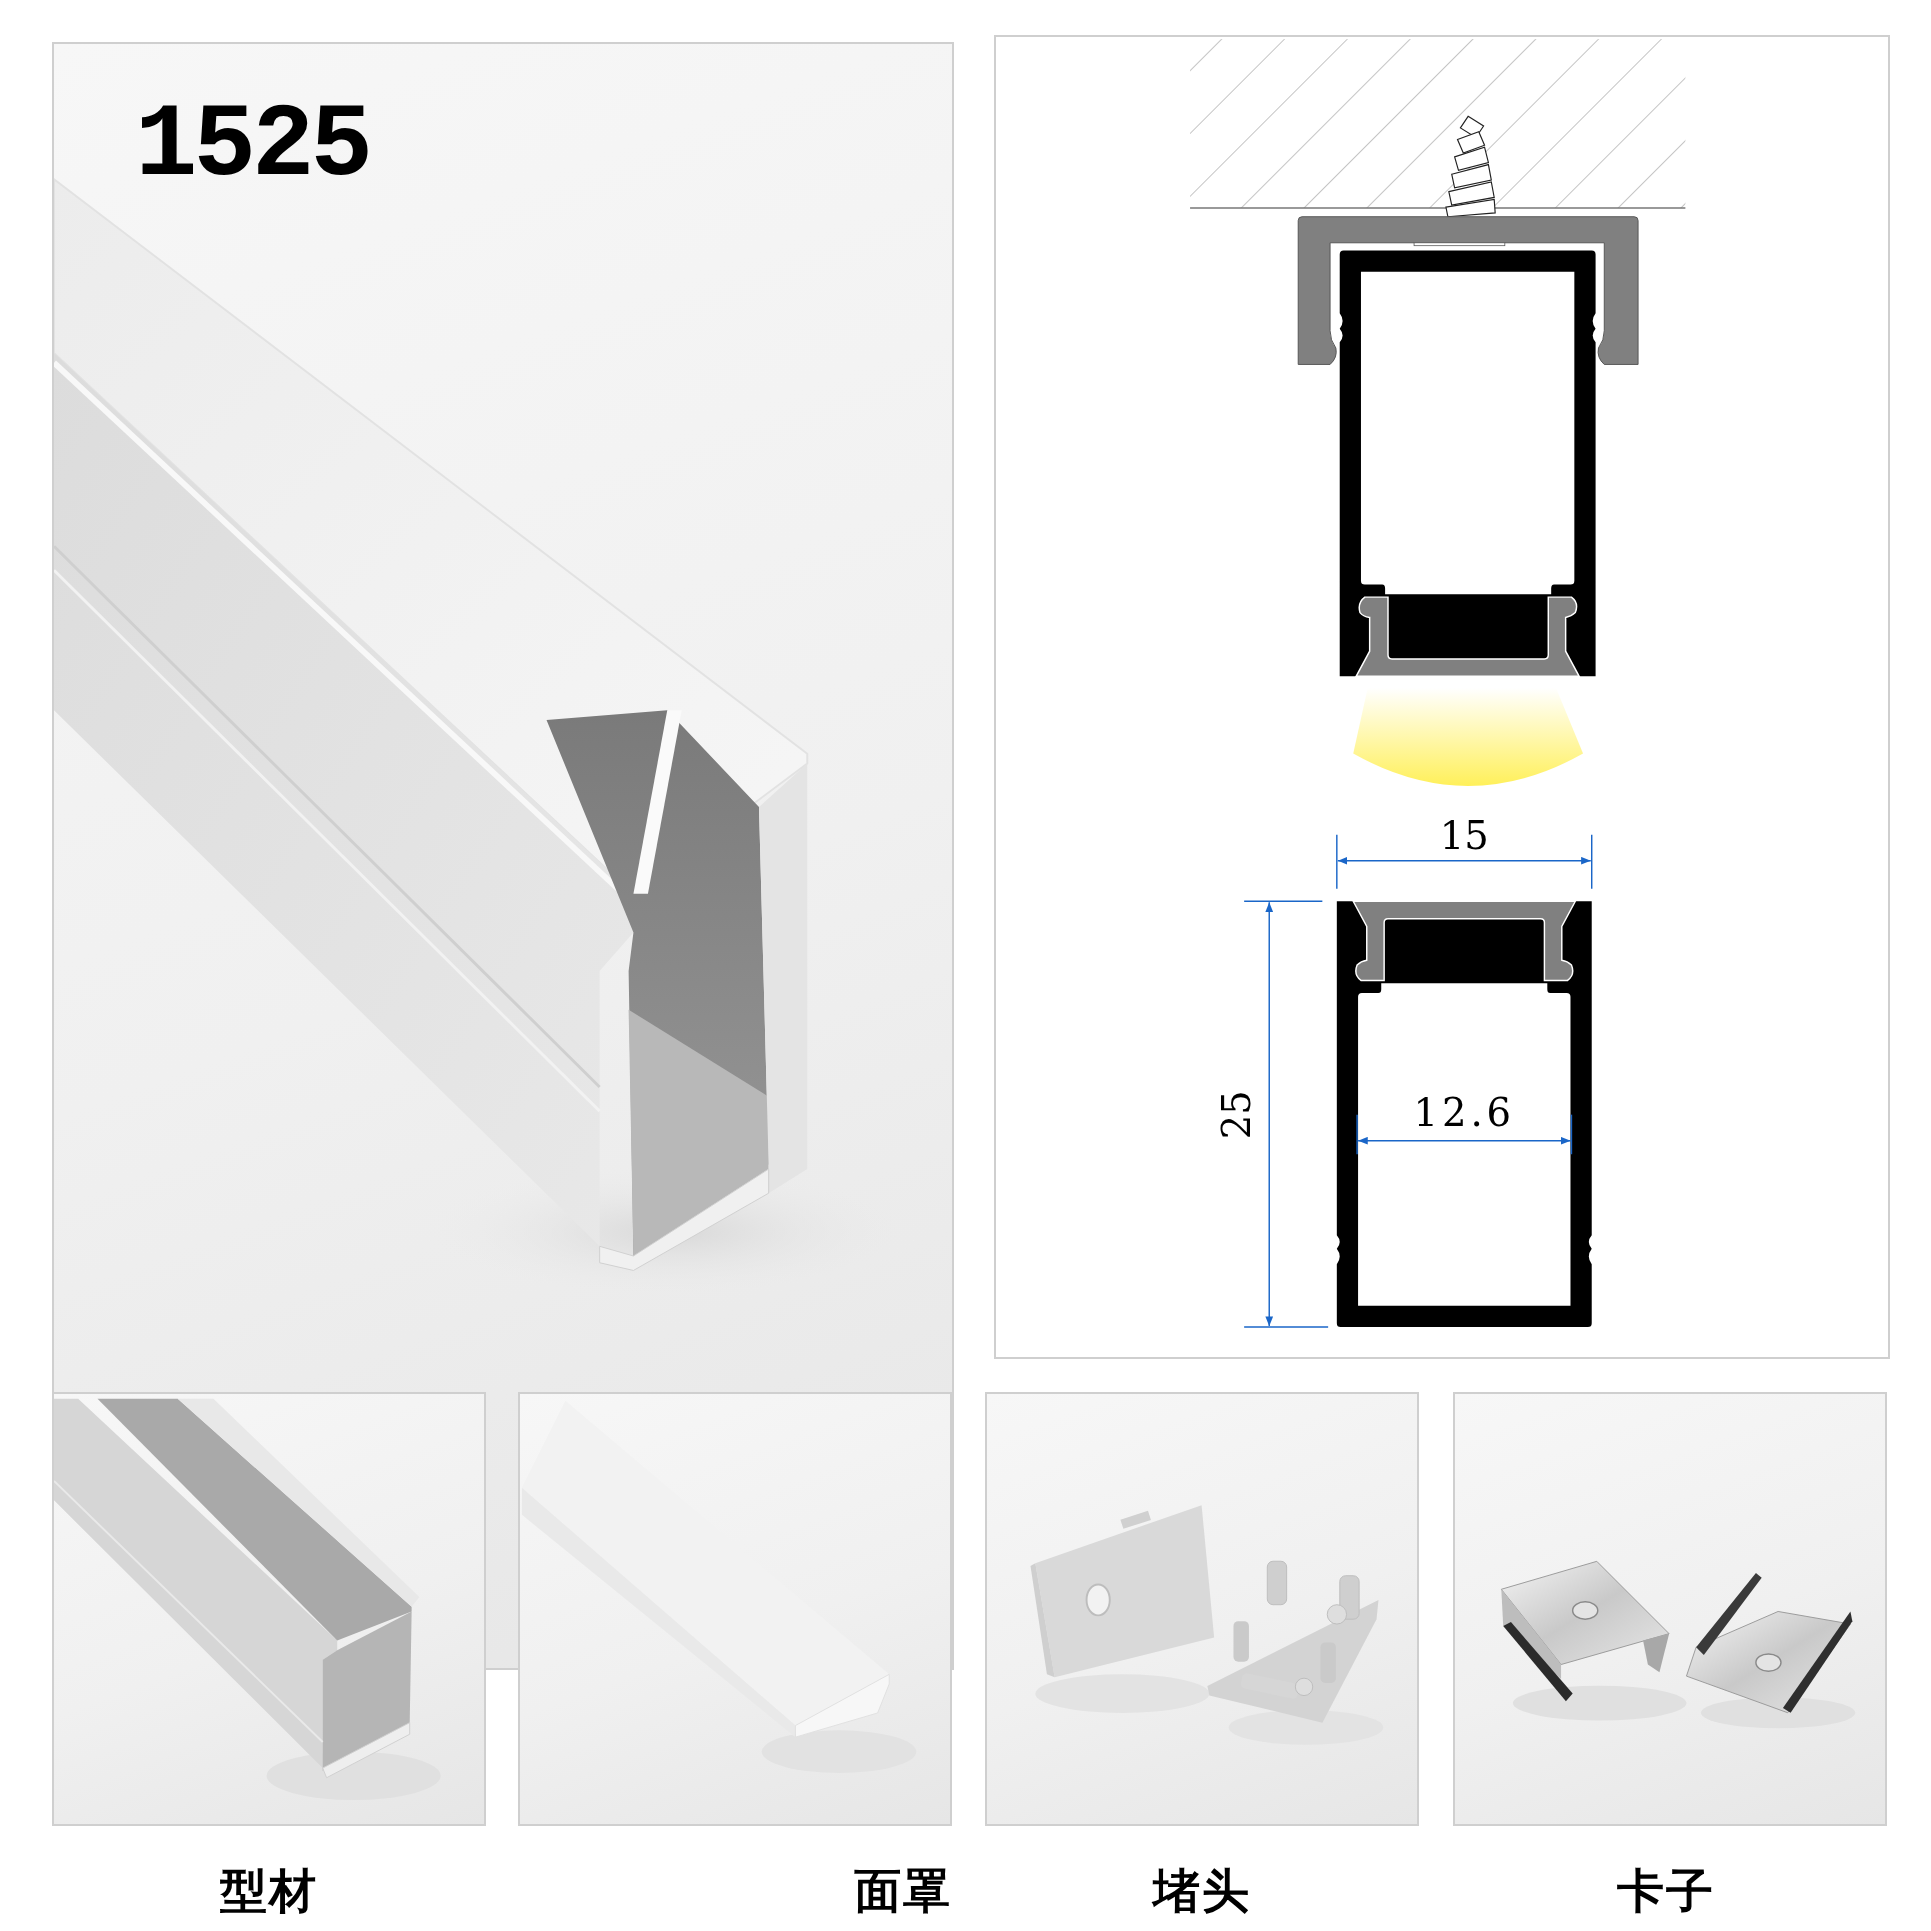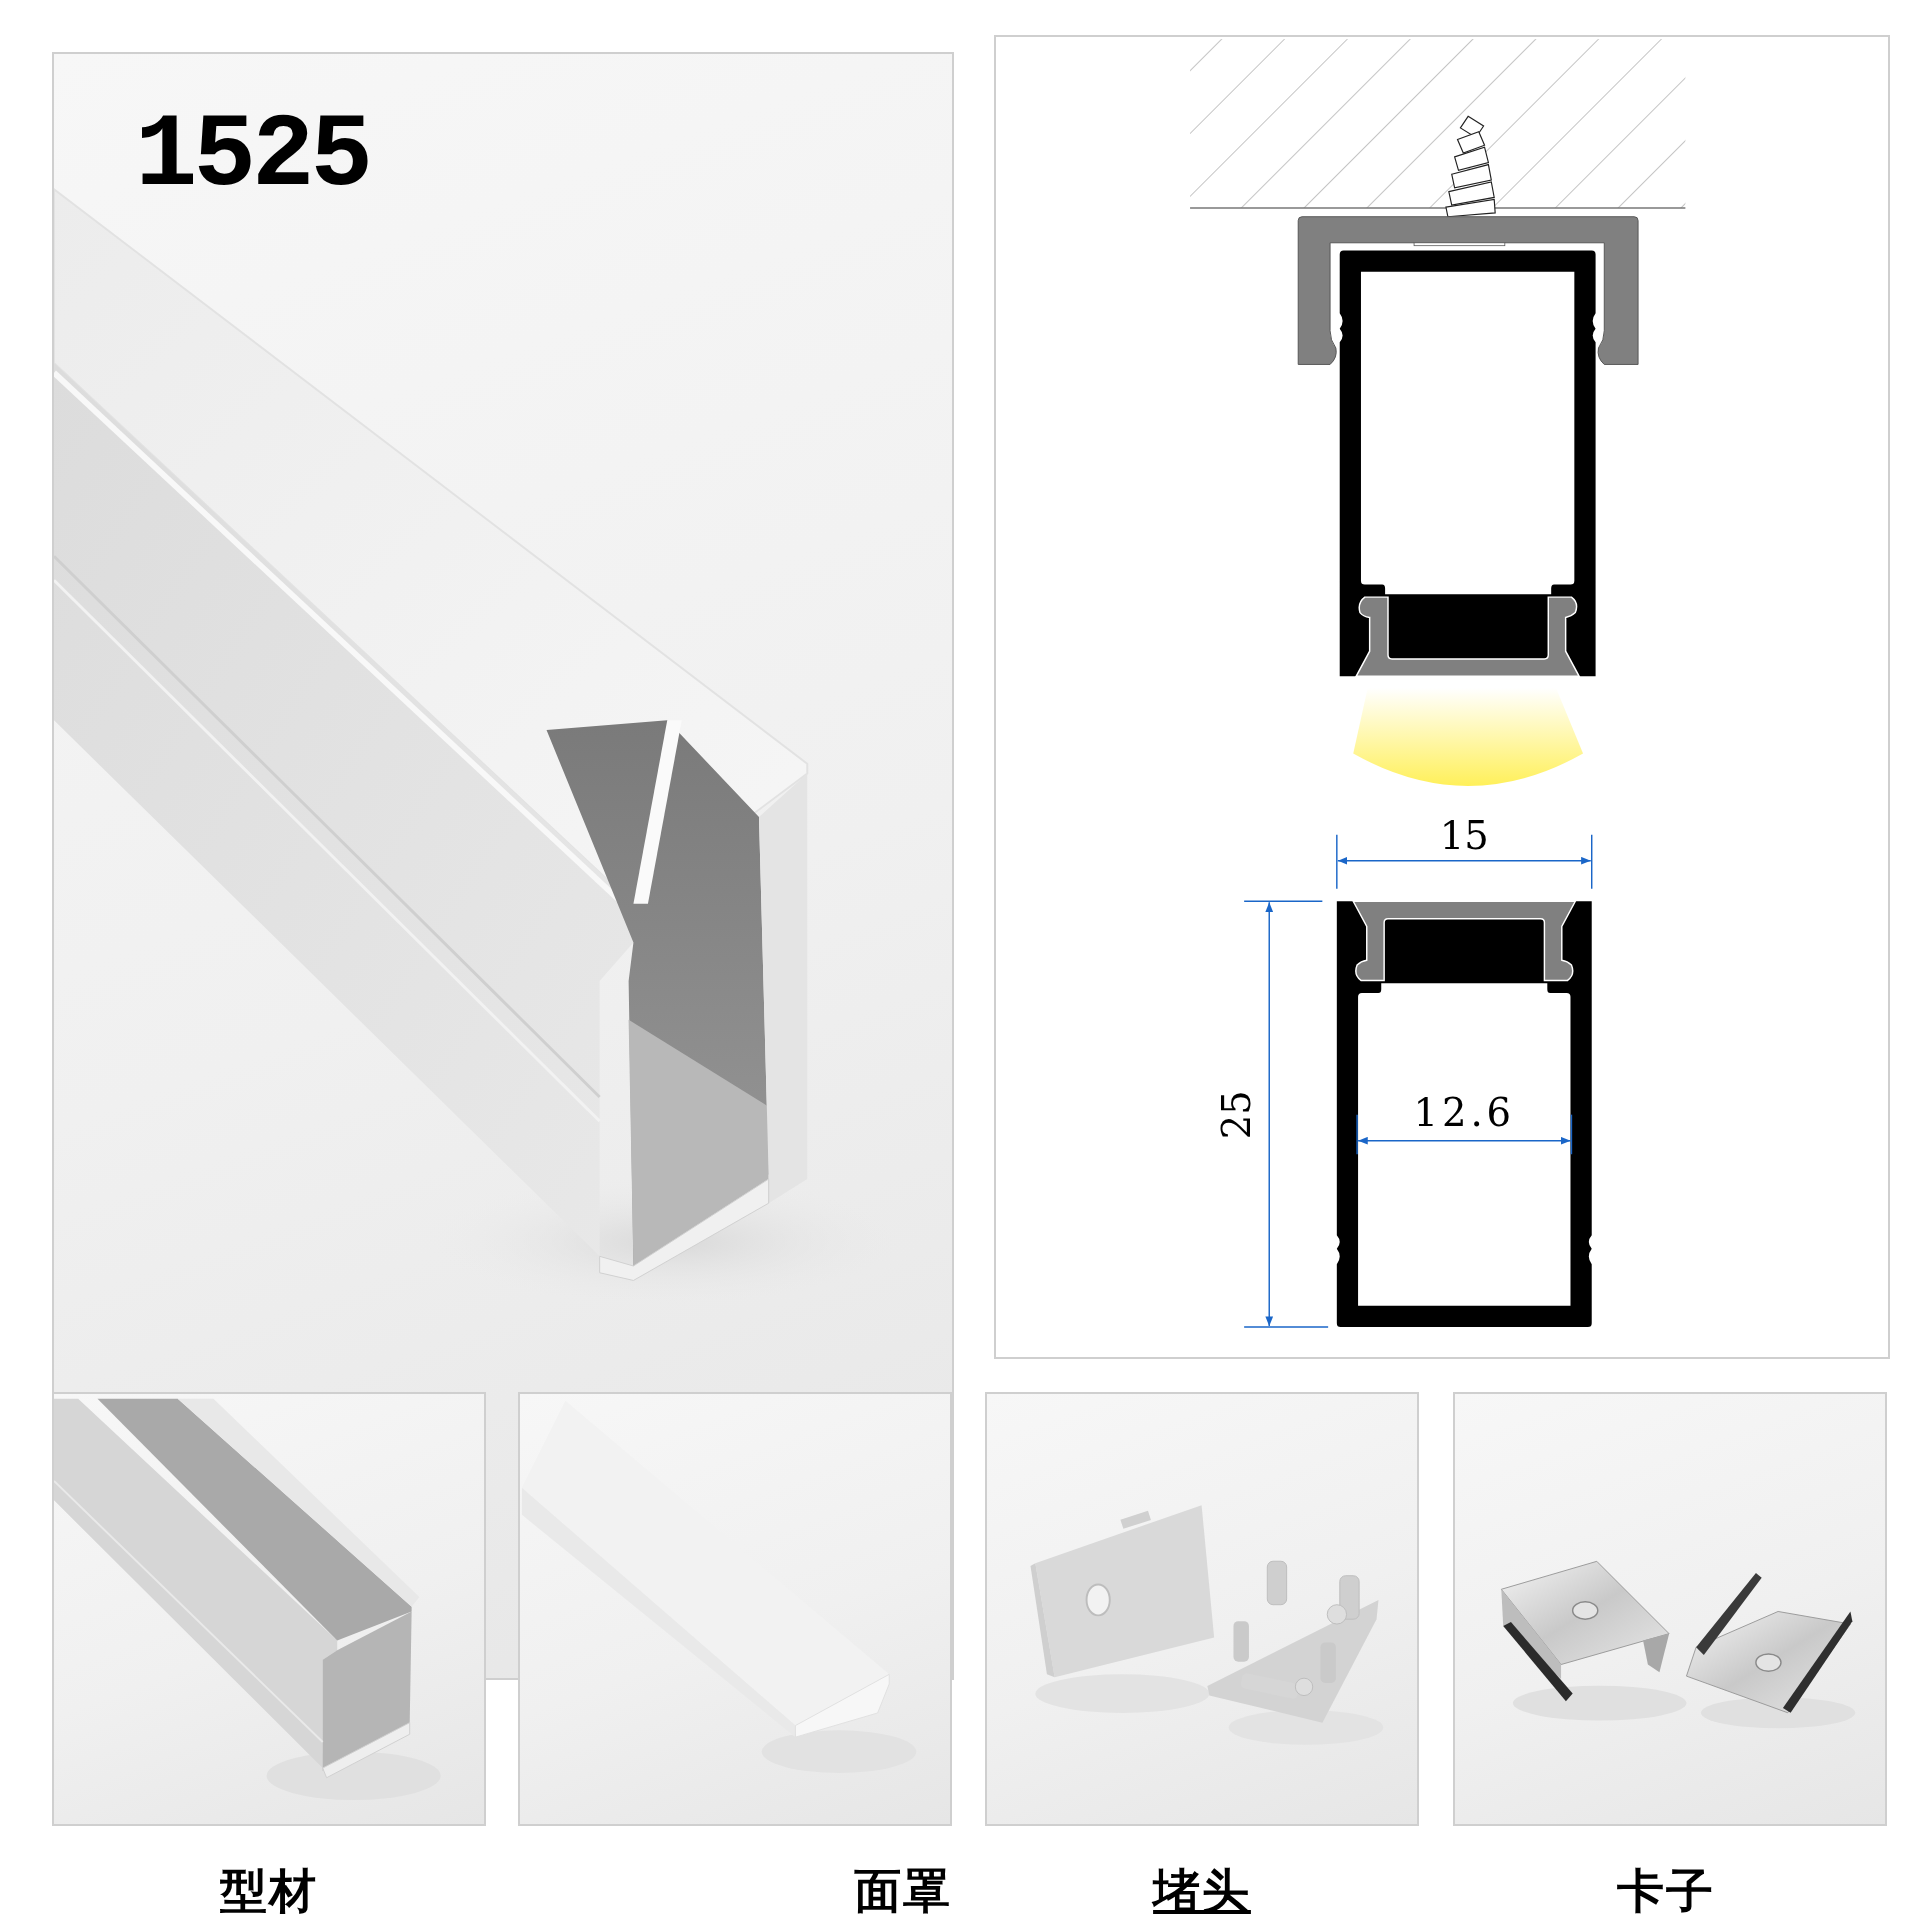--- a/index.html
+++ b/index.html
@@ -8,21 +8,21 @@
   .photo { background: linear-gradient(160deg, #f7f7f7 0%, #f0f0f0 55%, #e6e6e6 100%); }
   .white { background: #ffffff; }
   .model-title { position: absolute; left: 81px; top: 50px; font-family: "Liberation Mono", monospace; font-weight: bold; font-size: 104px; letter-spacing: -3.9px; color: #000; line-height: 1; }
   .caption { position: absolute; top: 1860px; width: 434px; text-align: center; font-family: "DejaVu Sans", sans-serif; font-size: 47px; font-weight: bold; color: #000; letter-spacing: 1.9px; }
   svg { display: block; position: absolute; left: 0; top: 0; }
   .dim-text { font-family: "DejaVu Serif", serif; font-size: 40px; fill: #000; }
 </style>
 </head>
 <body>
 
-<div class="panel photo" style="left:52px; top:52px; width:902px; height:1628px;padding-left:20px;">
+<div class="panel photo" style="left:52px; top:42px; width:902px; height:1628px;padding-left:20px;">
   <svg width="902" height="1324" viewBox="0 0 934 1371">
     <defs>
       <linearGradient id="topFace" x1="0" y1="0" x2="1" y2="1">
         <stop offset="0" stop-color="#ececec"></stop>
         <stop offset="1" stop-color="#f6f6f6"></stop>
       </linearGradient>
       <linearGradient id="sideFace" x1="0" y1="0" x2="1" y2="1">
         <stop offset="0" stop-color="#dcdcdc"></stop>
         <stop offset="1" stop-color="#e8e8e8"></stop>
       </linearGradient>
@@ -188,15 +188,15 @@
 
     <polygon points="250,262 335,225 410,238 345,330 240,292" fill="url(#steel)" stroke="#999" stroke-width="1"></polygon>
     <polygon points="250,262 312,185 318,190 258,270" fill="#3a3a3a"></polygon>
     <polygon points="340,325 410,225 412,235 348,330" fill="#2f2f2f"></polygon>
     <ellipse cx="325" cy="278" rx="13" ry="9" fill="#e4e4e4" stroke="#8a8a8a" stroke-width="1.5"></ellipse>
   </svg>
 </div>
 
 <div class="caption" style="left:52px;">型材</div>
 <div class="caption" style="left:518px;text-align:right;">面罩</div>
-<div class="caption" style="left:985px;text-decoration:underline;">堵头</div>
+<div class="caption" style="left:985px;">堵头</div>
 <div class="caption" style="left:1449px;">卡子</div>
 
 
 </body></html>

